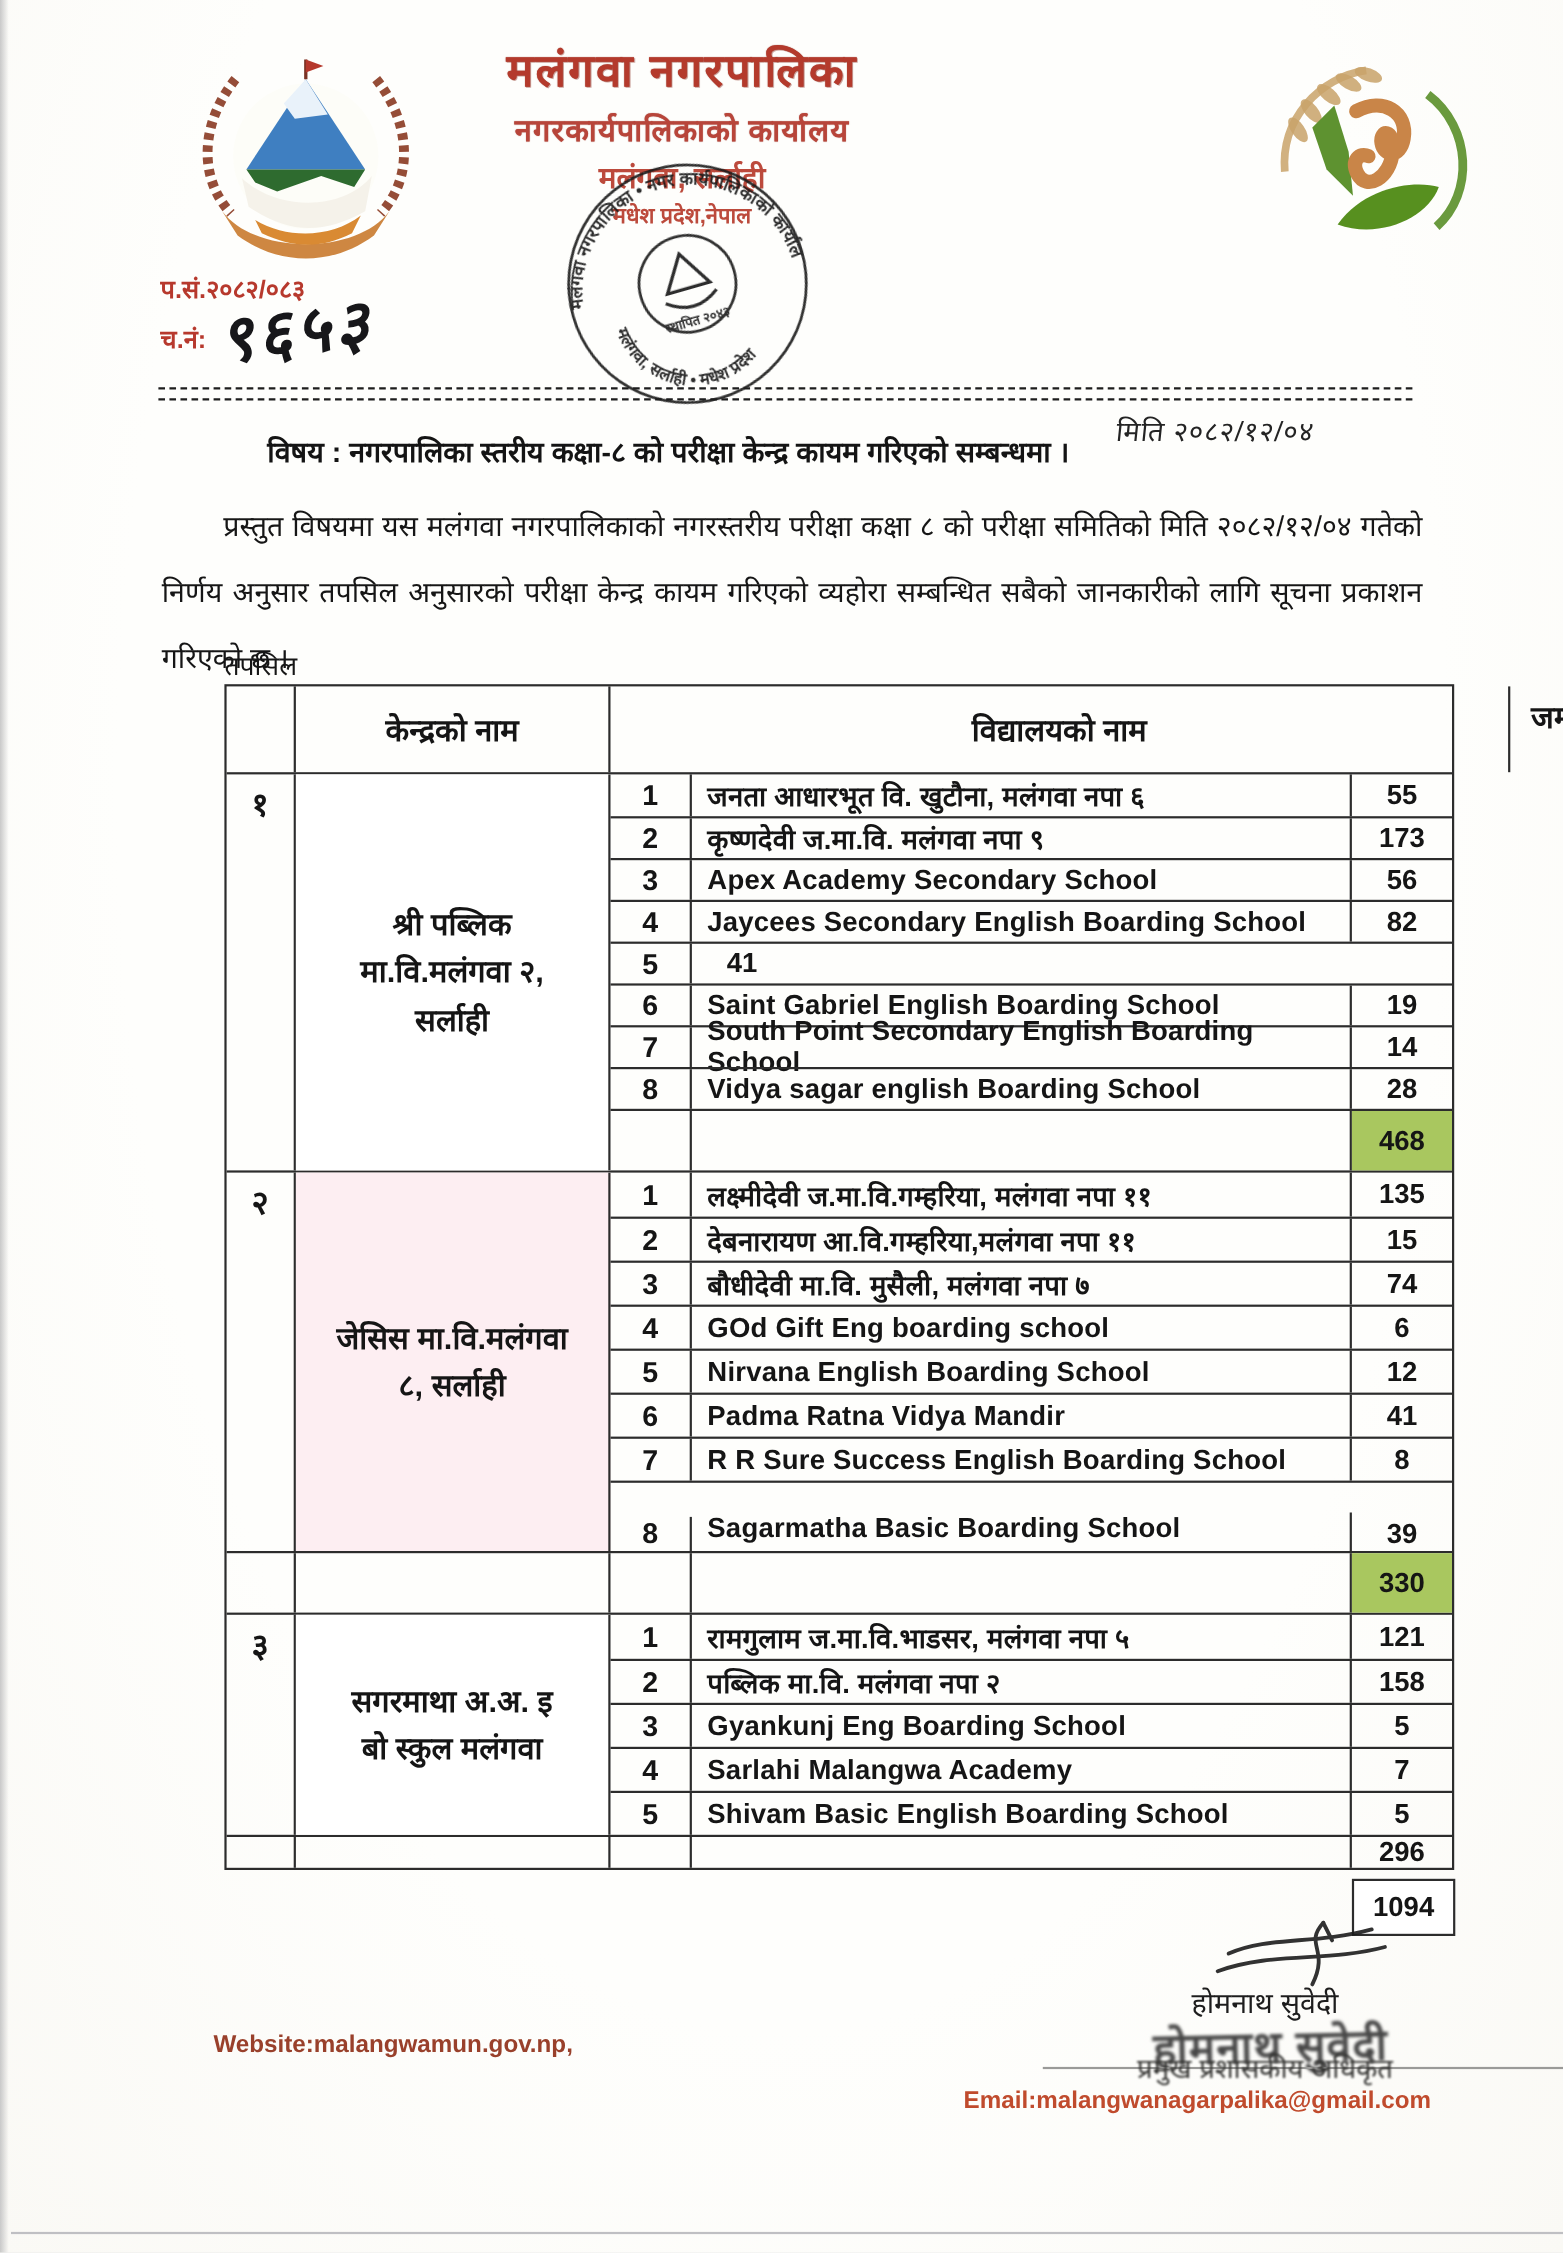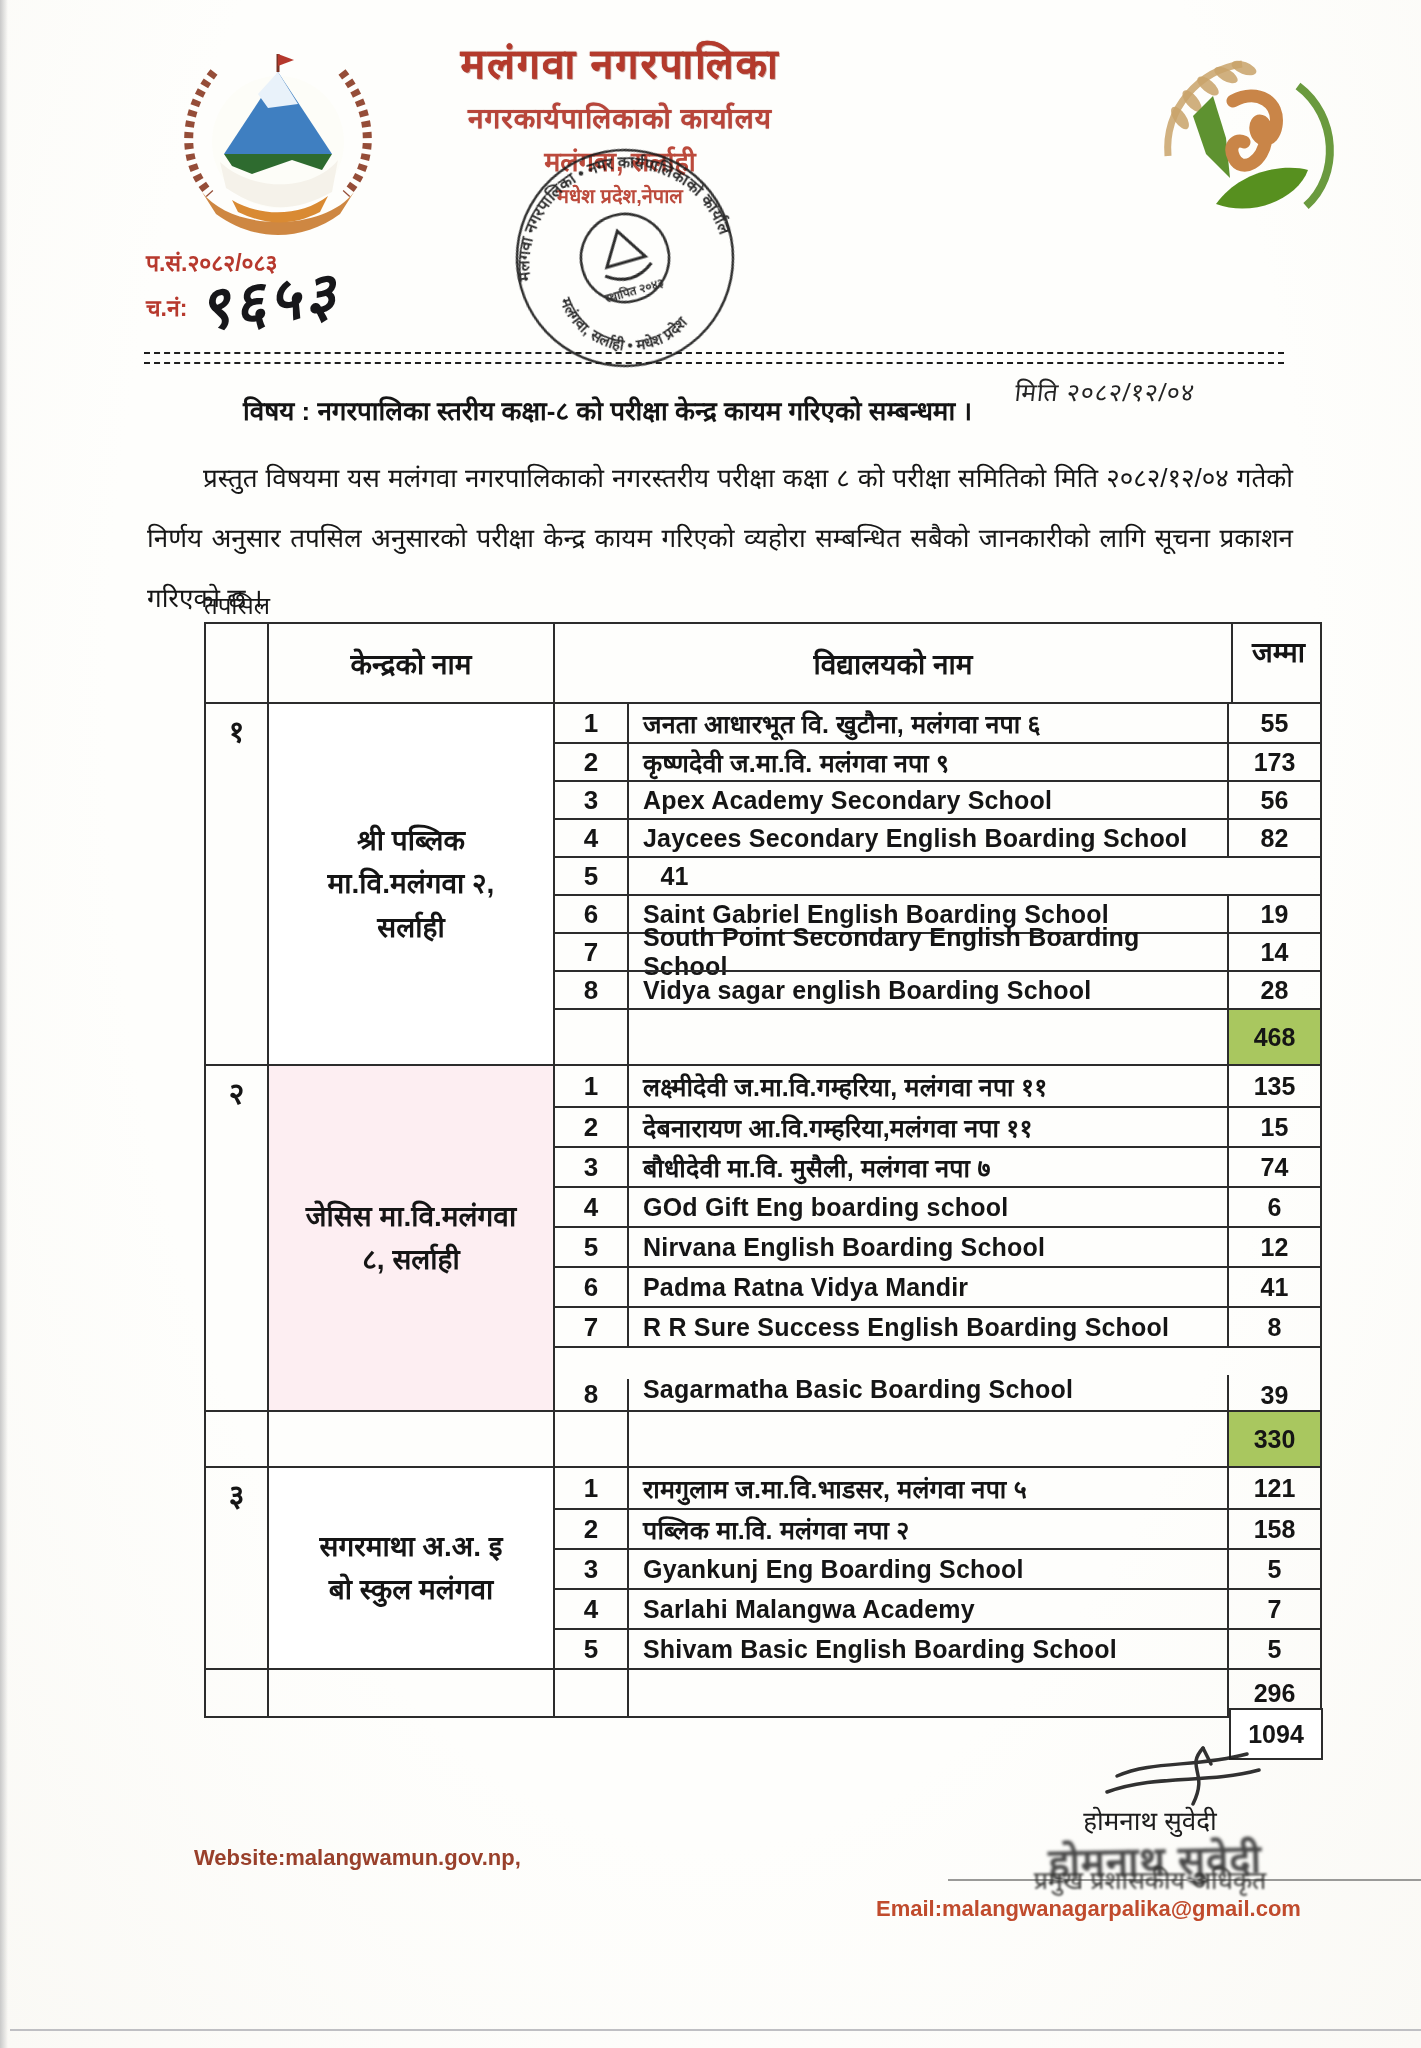--- a/index.html
+++ b/index.html
@@ -32,21 +32,21 @@
   .tapasil{left:204px;top:588px;font-size:24px;color:#161616;font-weight:500;}
 
   
   .extable{left:204px;top:622px;width:1118px;border:2.5px solid #2c2c2c;box-sizing:border-box;}
   .extable *{box-sizing:border-box;}
   .t-hrow{display:flex;height:78px;}
   .h-cell{display:flex;align-items:center;justify-content:center;
           font-size:28px;font-weight:bold;border-right:2px solid #2c2c2c;}
   .c1{width:63px;flex:none;}
   .c2{width:286px;flex:none;}
-  .c34{width:678px;flex:none;}
+  .c34{width:818px;flex:none;}
   .c5{width:91px;flex:none;}
   .h-cell.c5{border-right:none;align-items:flex-start;padding-top:8px;}
   .t-block{display:flex;border-top:2.5px solid #2c2c2c;}
   .b-sn{width:63px;flex:none;border-right:2px solid #2c2c2c;text-align:center;
         font-size:30px;font-weight:bold;padding-top:6px;}
   .b-center{width:286px;flex:none;border-right:2px solid #2c2c2c;display:flex;
             align-items:center;justify-content:center;text-align:center;
             font-size:28px;font-weight:bold;line-height:1.55;white-space:pre-line;padding:4px;}
   .b-rows{flex:1;display:flex;flex-direction:column;}
   .s-row{display:flex;}
@@ -57,21 +57,21 @@
           padding-left:14px;font-size:25px;font-weight:bold;letter-spacing:.2px;}
   .s-total{width:91px;flex:none;display:flex;align-items:center;justify-content:center;
            font-size:25px;font-weight:bold;}
   .b1 .s-row{height:38px;}
   .b1 .s-row.subrow{height:56px;}
   .b2 .s-row{height:40px;}
   .b2 .s-row:nth-child(8){height:64px;align-items:flex-end;}
   .b2 .s-row:nth-child(8) .s-name{align-items:flex-end;padding-bottom:6px;}
   .b3 .s-row{height:40px;}
   .t-subrow{display:flex;border-top:2px solid #2c2c2c;height:56px;}
-  .t-subrow.lastblock{height:48px;}
+  .t-subrow.lastblock{height:30px;}
   .t-subrow .f1{width:63px;flex:none;border-right:2px solid #2c2c2c;}
   .t-subrow .f2{width:286px;flex:none;border-right:2px solid #2c2c2c;}
   .t-subrow .f3{width:74px;flex:none;border-right:2px solid #2c2c2c;}
   .t-subrow .f4{flex:1;border-right:2px solid #2c2c2c;}
   .t-subrow .f5{width:91px;flex:none;display:flex;align-items:center;justify-content:center;
                 font-size:25px;font-weight:bold;}
   .green{background:#a9c75f;}
   .grand{left:1229px;top:1708px;width:94px;height:52px;border:2.5px solid #2c2c2c;
          display:flex;align-items:center;justify-content:center;font-size:25px;
          font-weight:bold;box-sizing:border-box;background:#fff;}

